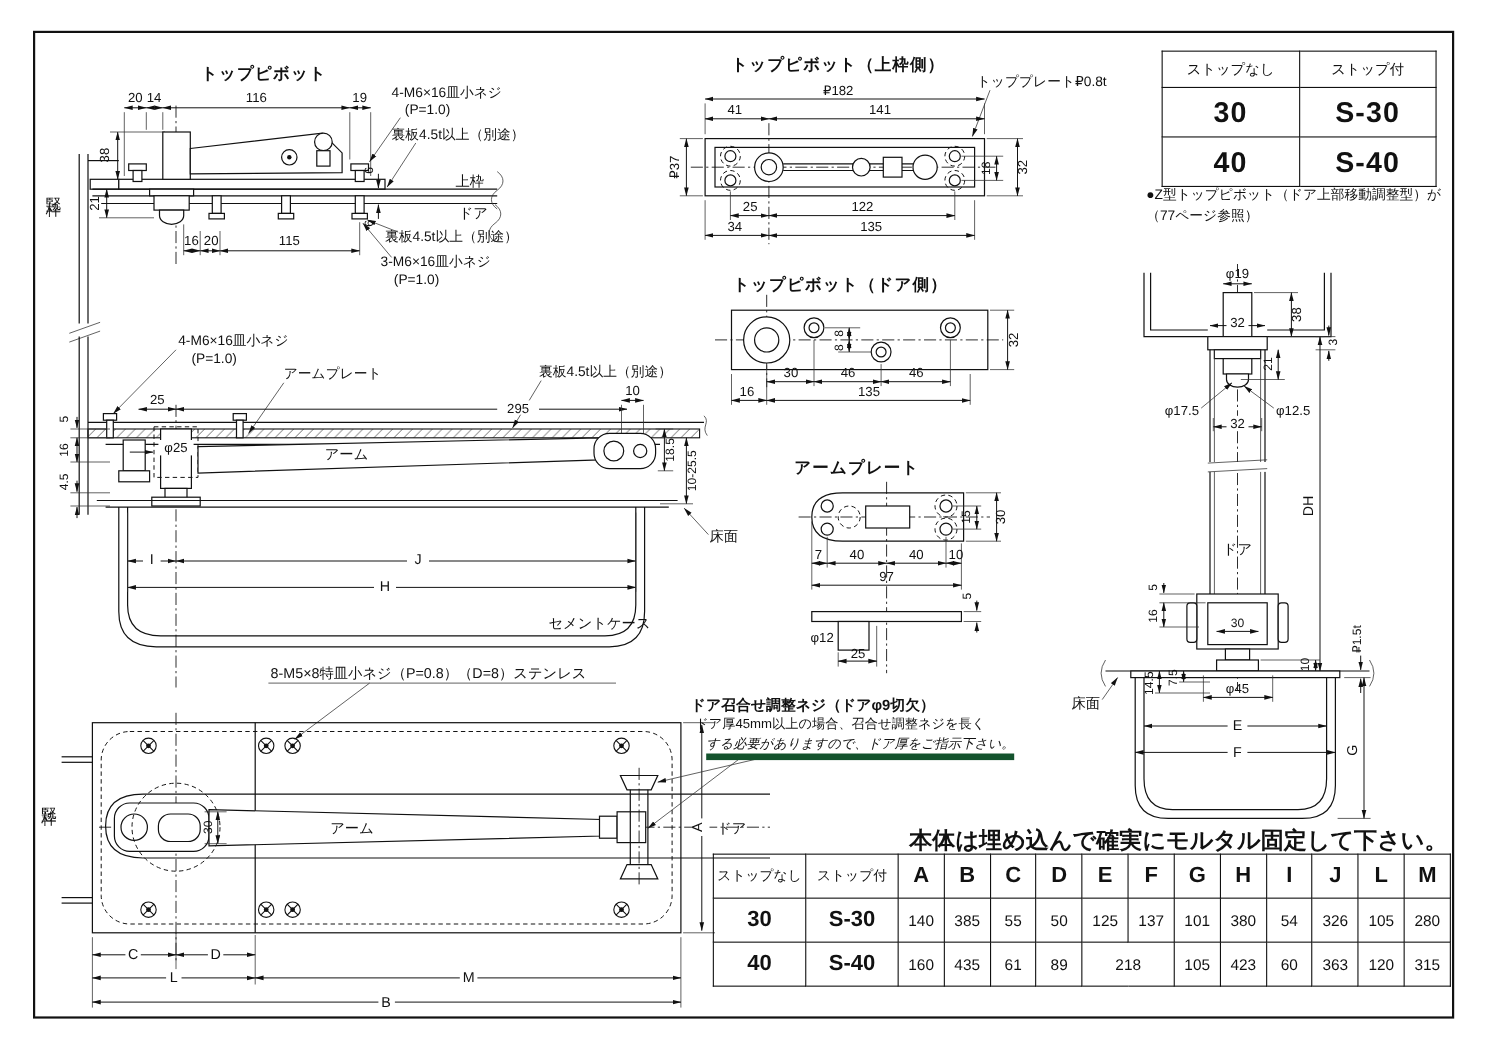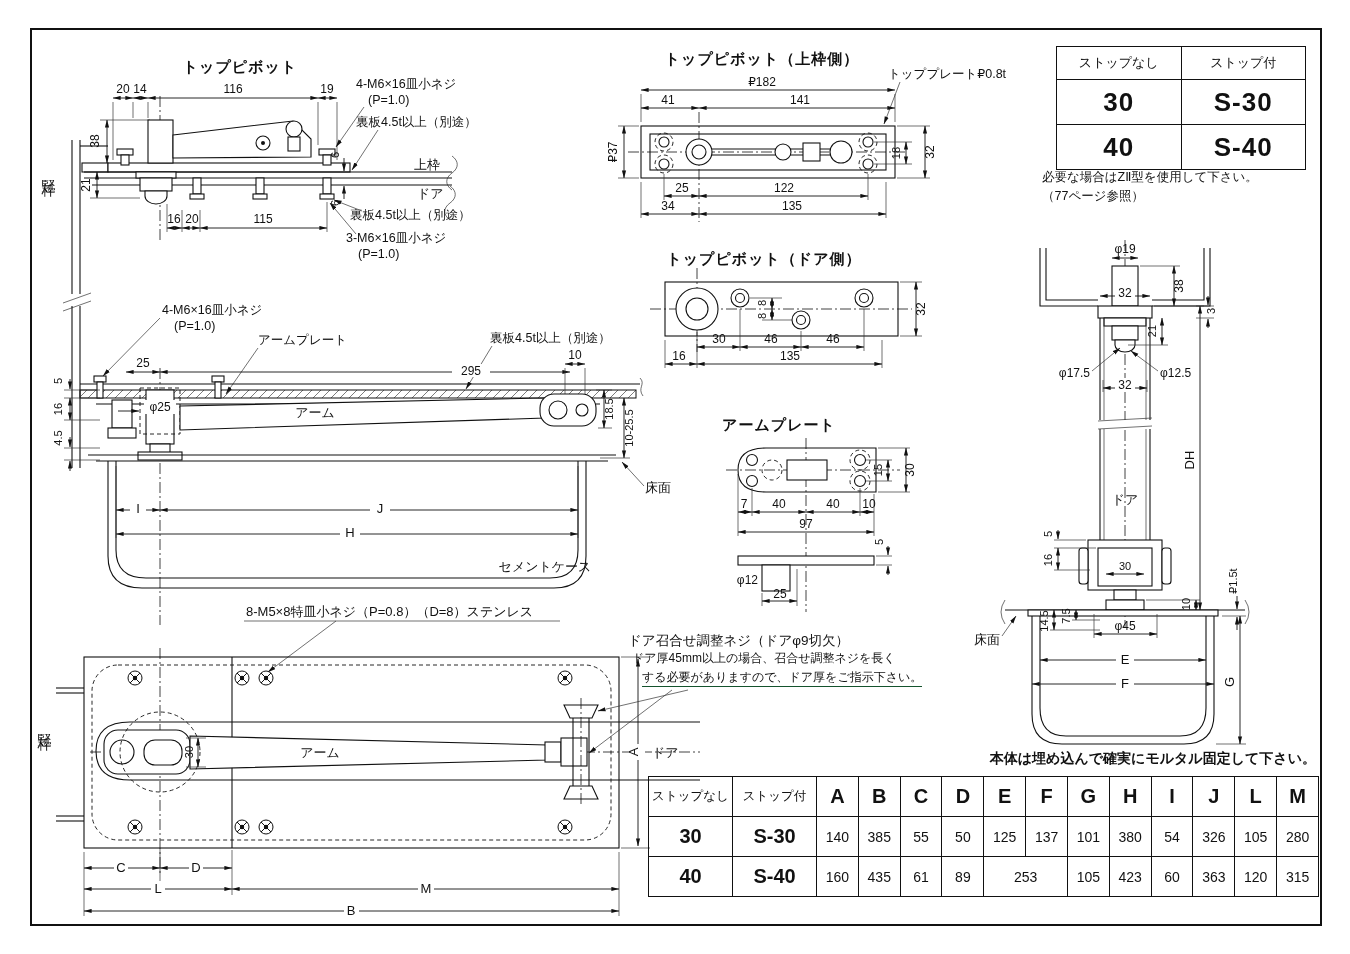--- a/index.html
+++ b/index.html
@@ -19,25 +19,25 @@
   .mid{text-anchor:middle}
   .end{text-anchor:end}
   
   .vlabel{position:absolute;writing-mode:vertical-rl;letter-spacing:4px;font-size:14px;}
   #modelTable{position:absolute;left:1056px;top:46px;width:250px;border-collapse:collapse;table-layout:fixed;}
   #modelTable td,#modelTable th{border:1.6px solid #111;text-align:center;vertical-align:middle;}
   #modelTable th{height:30px;font-size:13px;font-weight:400;}
   #modelTable td{height:42px;font-size:26px;font-weight:700;letter-spacing:1px;}
   #zNote{position:absolute;left:1042px;top:168px;width:284px;font-size:12.5px;line-height:1.5;}
   #zNote .r{text-align:left;}
-  #mortarNote{position:absolute;left:640px;top:750px;width:676px;text-align:right;font-size:14px;font-weight:700;}
+  #mortarNote{position:absolute;left:640px;top:750px;width:676px;text-align:right;font-size:21px;font-weight:700;}
   #adjNote{position:absolute;left:628px;top:632px;width:336px;}
-  #adjNote .l1{font-size:13.5px;font-weight:400;}
+  #adjNote .l1{font-size:13.5px;font-weight:700;}
   #adjNote .l2{font-size:12px;margin-left:4px;line-height:1.4;}
-  #adjNote .l3{font-size:12px;margin-left:14px;line-height:1.4;border-bottom:1px solid #14532d;display:inline-block;}
+  #adjNote .l3{font-size:12px;margin-left:14px;line-height:1.4;border-bottom:6px solid #14532d;display:inline-block;font-style:italic;}
   #dimTable{position:absolute;left:648px;top:776px;width:671px;border-collapse:collapse;table-layout:fixed;}
   #dimTable td,#dimTable th{border:1.6px solid #111;text-align:center;vertical-align:middle;height:39px;padding:0;}
   #dimTable col.jp{width:84px;}
   #dimTable th.jp{font-size:12.5px;font-weight:400;}
   #dimTable th.letter{font-size:20px;font-weight:700;}
   #dimTable td.model{font-size:20px;font-weight:700;}
   #dimTable td{font-size:14px;}
 </style>
 </head>
 <body>
@@ -624,21 +624,21 @@
     <td>S-30</td>
   </tr>
   <tr>
     <td>40</td>
     <td>S-40</td>
   </tr>
 </tbody>
     </table>
 
 <div id="zNote">
-  <div>必要な場合はZⅡ型を使用して下さい。</div>
+  <div>●Z型トップピボット（ドア上部移動調整型）が</div>
   <div class="r">（77ページ参照）</div>
 </div>
 
 <div id="adjNote">
   <div class="l1">ドア召合せ調整ネジ（ドアφ9切欠）</div>
   <div class="l2">ドア厚45mm以上の場合、召合せ調整ネジを長く</div>
   <div><span class="l3">する必要がありますので、ドア厚をご指示下さい。</span></div>
 </div>
 
 <div id="mortarNote">本体は埋め込んで確実にモルタル固定して下さい。</div>
@@ -682,21 +682,21 @@
     <td>105</td>
     <td>280</td>
   </tr>
   <tr>
     <td class="model">40</td>
     <td class="model">S-40</td>
     <td>160</td>
     <td>435</td>
     <td>61</td>
     <td>89</td>
-    <td colspan="2">253</td>
+    <td colspan="2">218</td>
     <td>105</td>
     <td>423</td>
     <td>60</td>
     <td>363</td>
     <td>120</td>
     <td>315</td>
   </tr>
 </tbody>
     </table>
 

